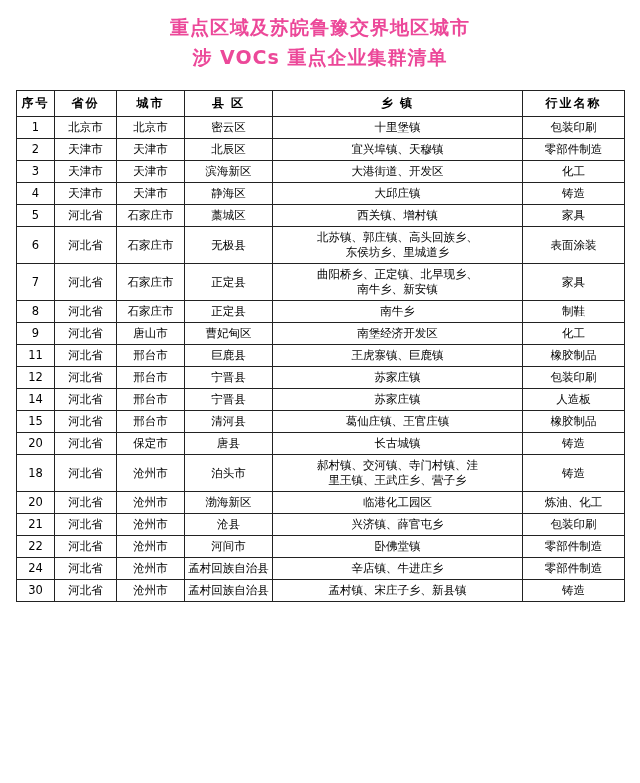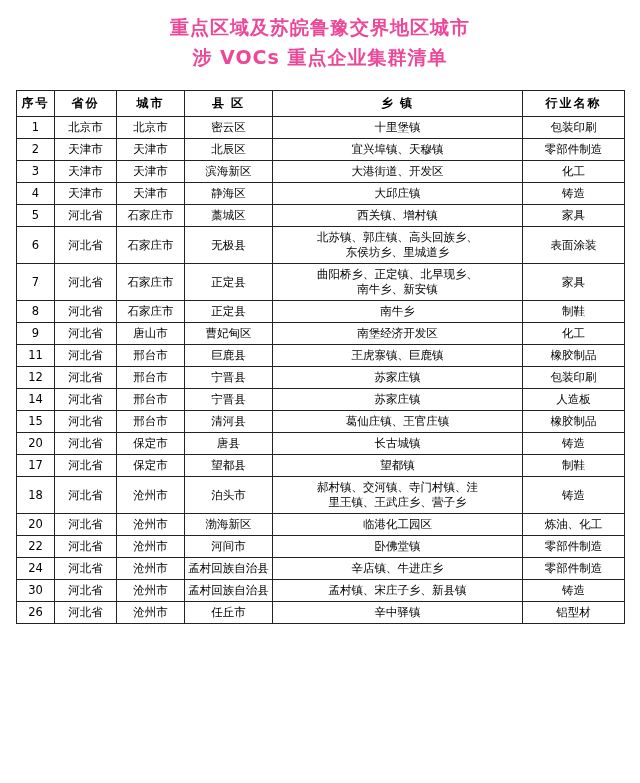--- a/index.html
+++ b/index.html
@@ -201,44 +201,44 @@
           </tr>
           <tr>
             <td>20</td>
             <td>河北省</td>
             <td>保定市</td>
             <td>唐县</td>
             <td>长古城镇</td>
             <td>铸造</td>
           </tr>
           <tr>
-            <td>17</td>
-            <td>河北省</td>
-            <td>保定市</td>
-            <td>望都县</td>
-            <td>望都镇</td>
-            <td>制鞋</td>
-          </tr>
-          <tr>
             <td>18</td>
             <td>河北省</td>
             <td>沧州市</td>
             <td>泊头市</td>
             <td class="multiline">郝村镇、交河镇、寺门村镇、洼<br>里王镇、王武庄乡、营子乡</td>
             <td>铸造</td>
           </tr>
           <tr>
             <td>20</td>
             <td>河北省</td>
             <td>沧州市</td>
             <td>渤海新区</td>
             <td>临港化工园区</td>
             <td>炼油、化工</td>
           </tr>
           <tr>
+            <td>21</td>
+            <td>河北省</td>
+            <td>沧州市</td>
+            <td>沧县</td>
+            <td>兴济镇、薛官屯乡</td>
+            <td>包装印刷</td>
+          </tr>
+          <tr>
             <td>22</td>
             <td>河北省</td>
             <td>沧州市</td>
             <td>河间市</td>
             <td>卧佛堂镇</td>
             <td>零部件制造</td>
           </tr>
           <tr>
             <td>24</td>
             <td>河北省</td>
@@ -248,25 +248,17 @@
             <td>零部件制造</td>
           </tr>
           <tr>
             <td>30</td>
             <td>河北省</td>
             <td>沧州市</td>
             <td>孟村回族自治县</td>
             <td>孟村镇、宋庄子乡、新县镇</td>
             <td>铸造</td>
           </tr>
-          <tr>
-            <td>26</td>
-            <td>河北省</td>
-            <td>沧州市</td>
-            <td>任丘市</td>
-            <td>辛中驿镇</td>
-            <td>铝型材</td>
-          </tr>
         </tbody>
     </table>
   </div>
 
 </div>
 
 </body></html>

